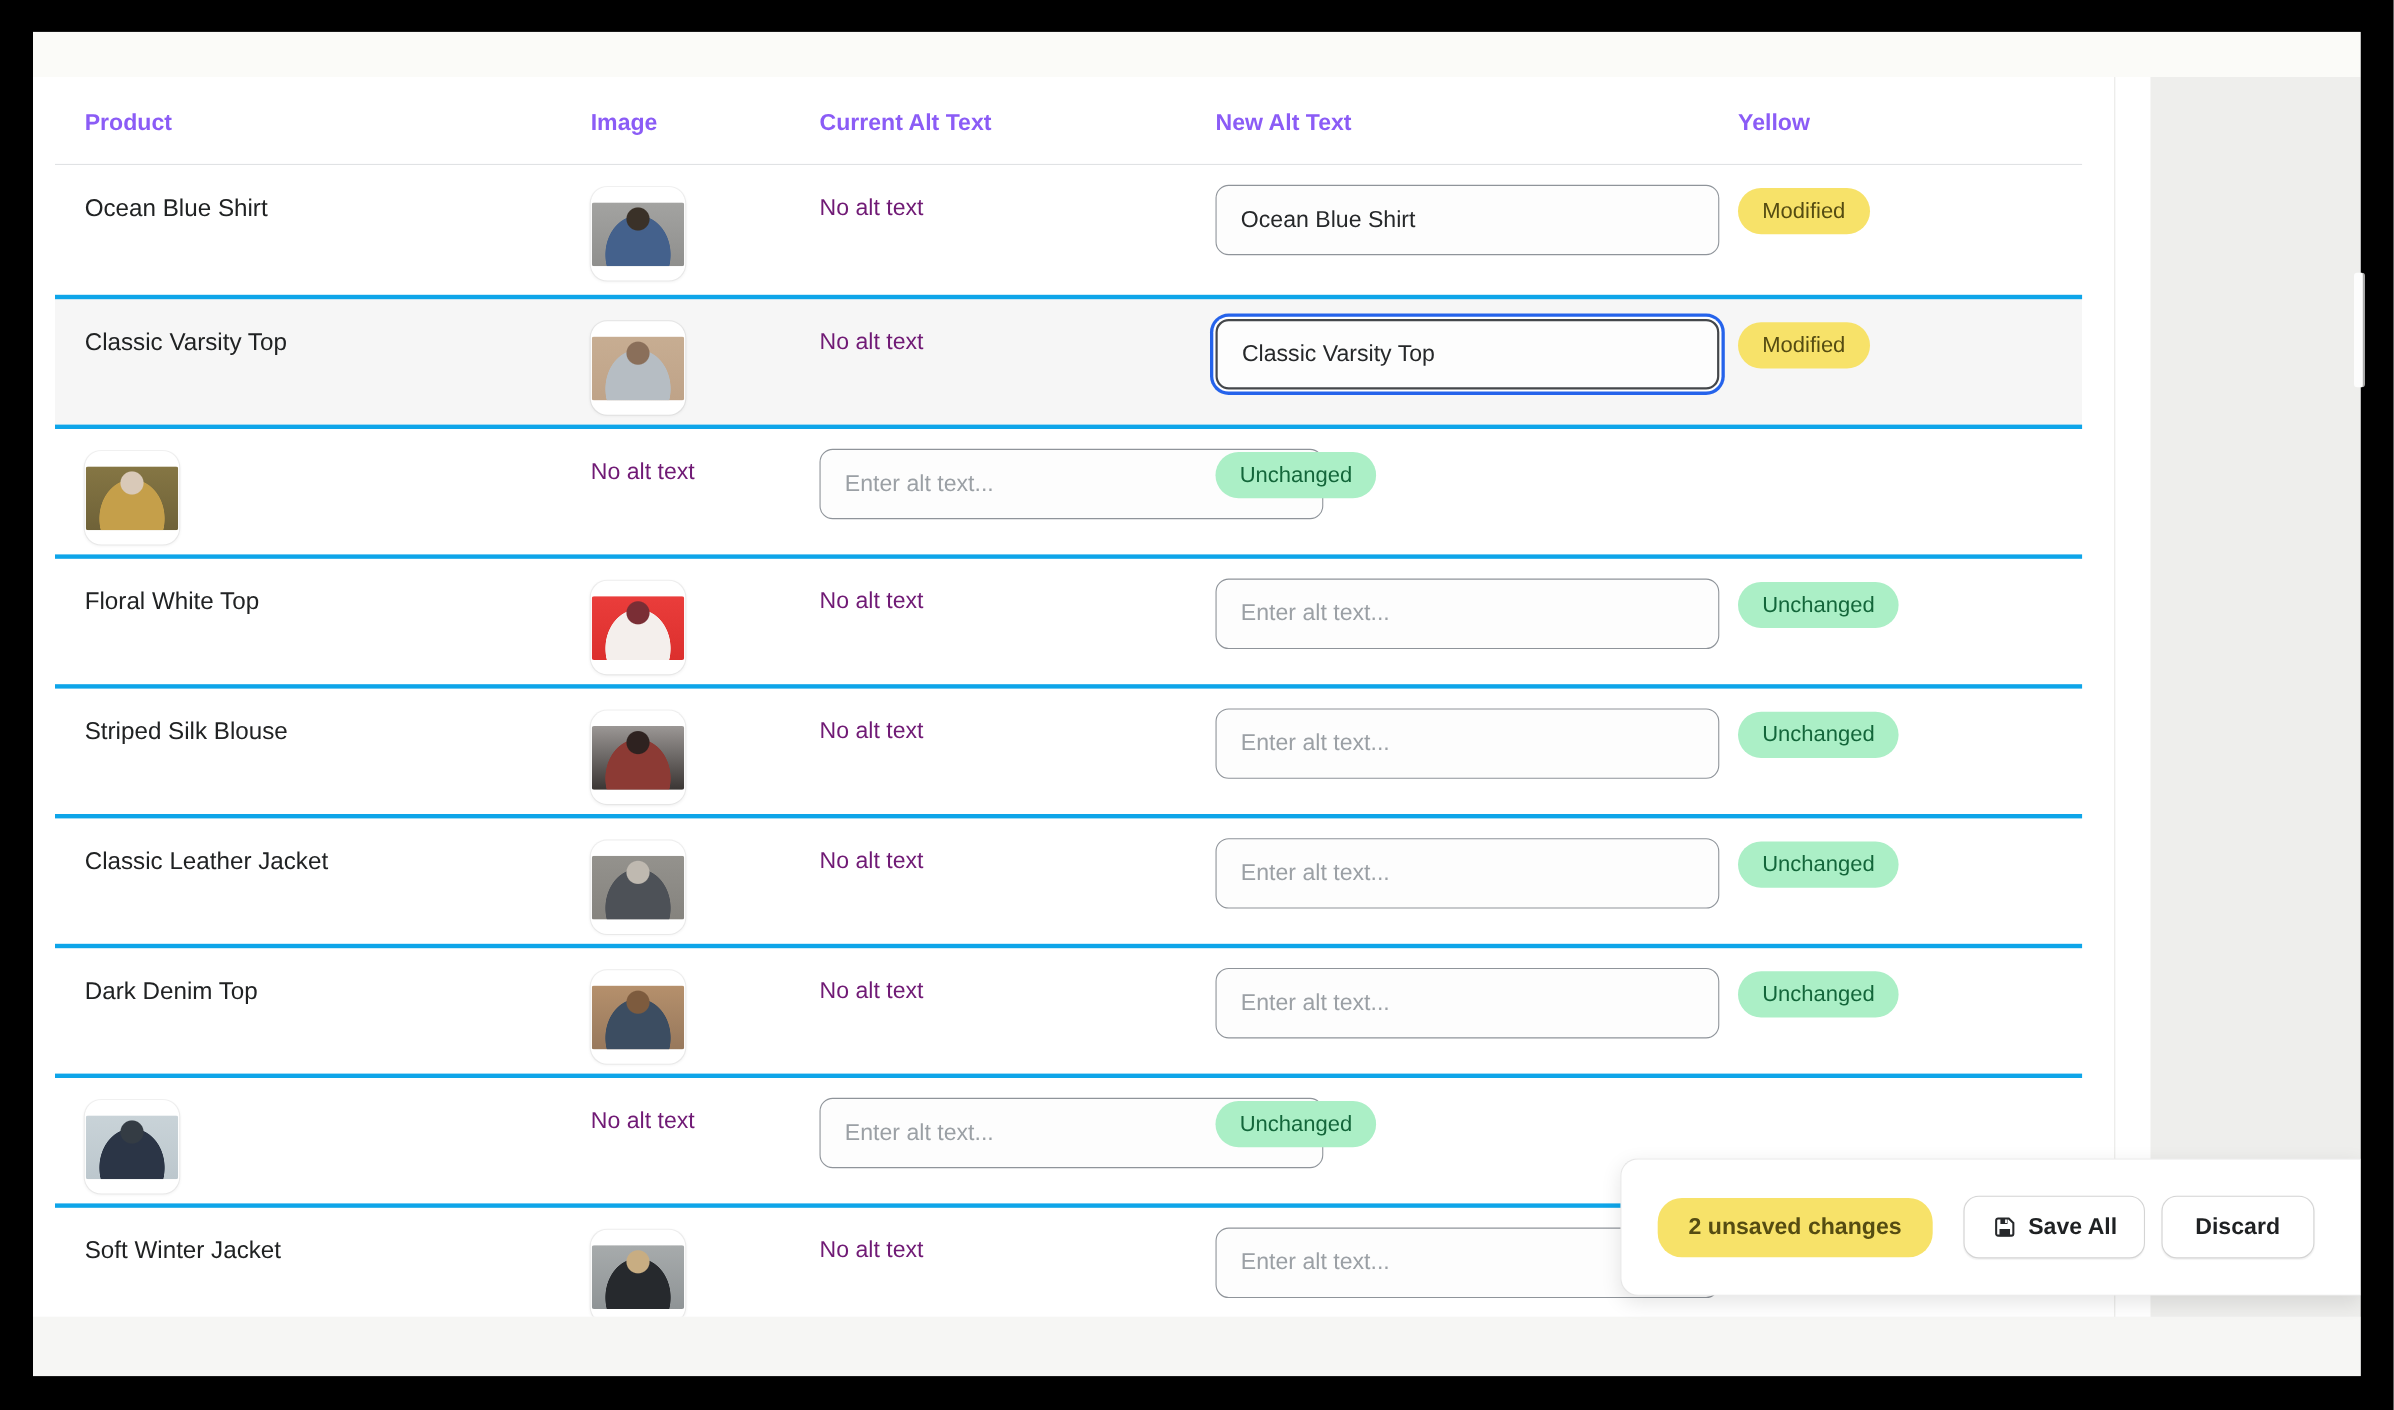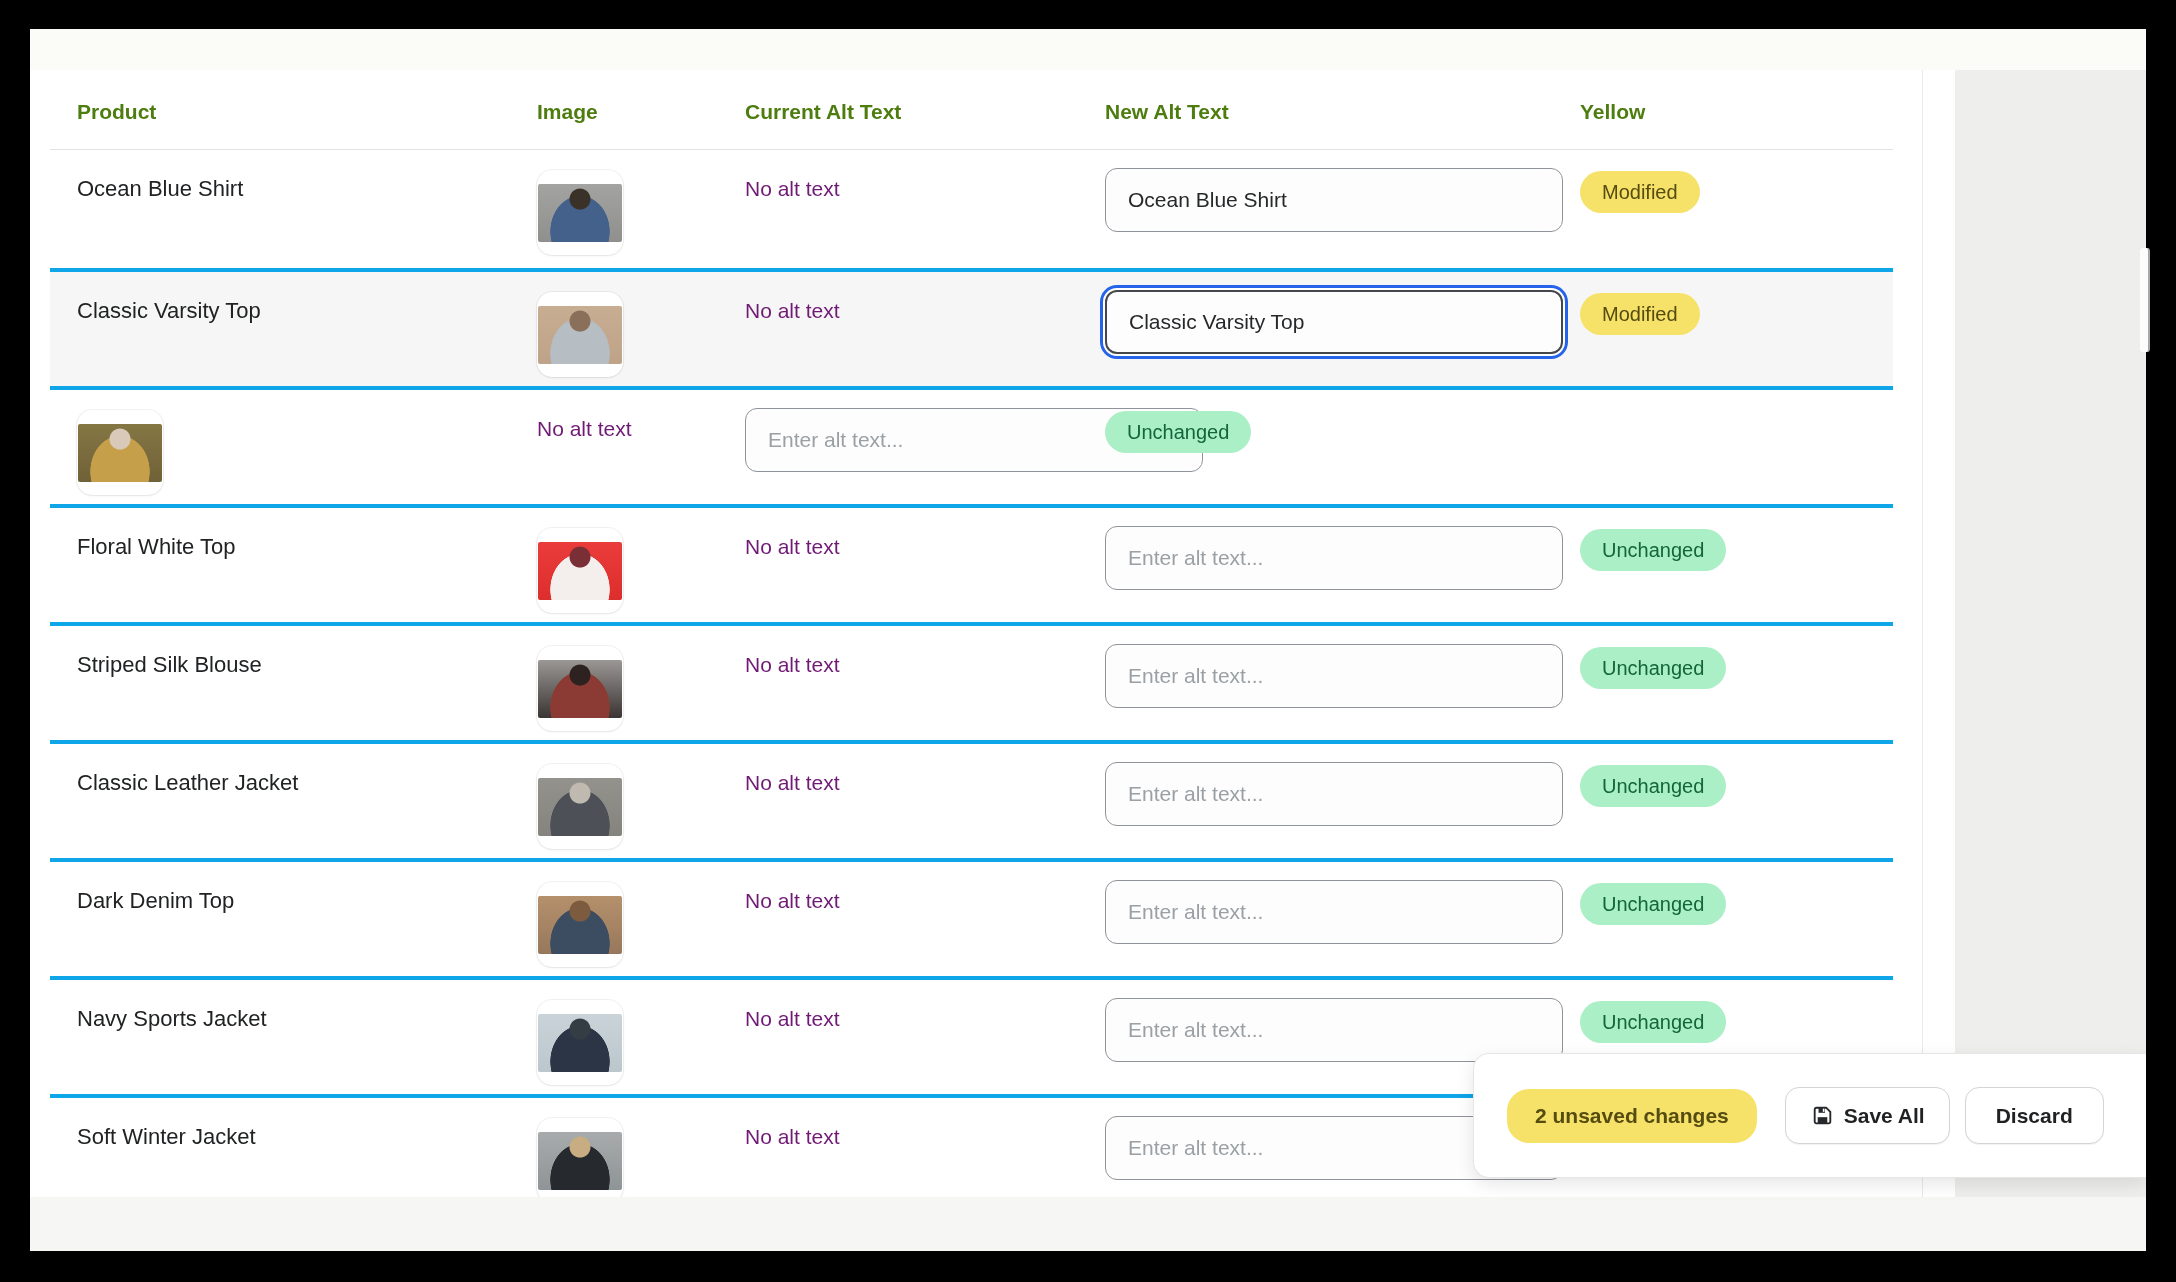--- a/index.html
+++ b/index.html
@@ -37,21 +37,21 @@
   .thead,.trow{
     display:grid;
     grid-template-columns:460px 208px 360px 475px 1fr;
     padding-left:27px;box-sizing:border-box;
   }
   .thead{
     height:75px;align-items:center;
     border-bottom:1px solid #e0e2e4;
   }
   .th{
-    font-size:21px;font-weight:600;color:#4d7c0f;
+    font-size:21px;font-weight:600;color:#8b5cf6;
   }
   .trow{height:118px;align-items:start;}
   .trow + .trow{border-top:4px solid #0ea5e9;}
   .trow.selected{background:#f6f6f6;}
   .cell-product{padding-top:26px;font-size:22px;color:#202223;font-weight:400;}
   .cell-current{padding-top:27px;font-size:21px;color:#701a75;}
   
   .thumb{
     margin-top:20px;width:86px;height:85px;background:#fff;border-radius:15px;
     position:relative;box-shadow:0 0 0 1px rgba(0,0,0,.05),0 1px 3px rgba(0,0,0,.06);
@@ -223,21 +223,20 @@
     </div>
     <div class="cell-current">No alt text</div>
     <div>
       <input class="alt-input" type="text" placeholder="Enter alt text..." style="">
     </div>
     <div>
       <span class="badge unchanged">Unchanged</span>
     </div>
   </div>
         <div class="trow">
-    <div class="cell-product">Navy Sports Jacket</div>
     <div>
       <div class="thumb">
         <div class="photo" title="person from behind in navy jacket against pale blue backdrop" style="background: radial-gradient(circle at 50% 26%, rgb(52, 60, 68) 0px, rgb(52, 60, 68) 10px, transparent 11px), radial-gradient(30px 36px at 50% 82%, rgb(43, 53, 70) 0px, rgb(43, 53, 70) 98%, transparent 100%), linear-gradient(rgb(201, 211, 216), rgb(188, 199, 205));"></div>
       </div>
     </div>
     <div class="cell-current">No alt text</div>
     <div>
       <input class="alt-input" type="text" placeholder="Enter alt text..." style="">
     </div>
     <div>

